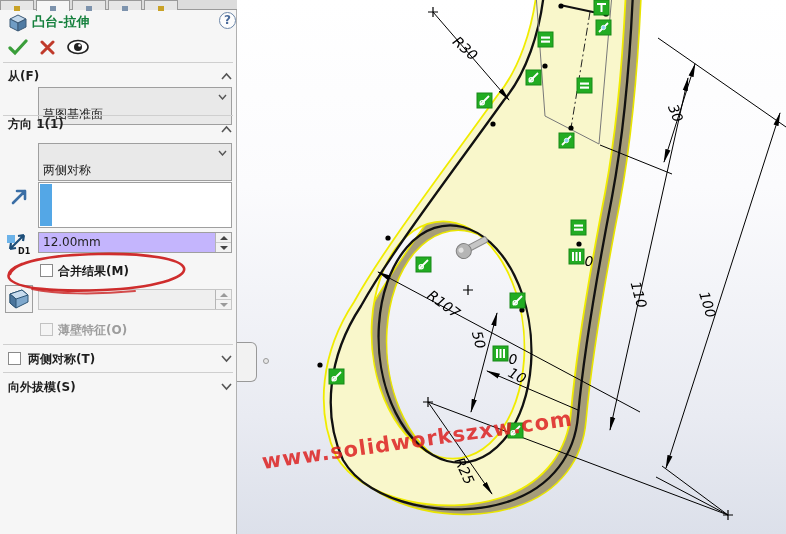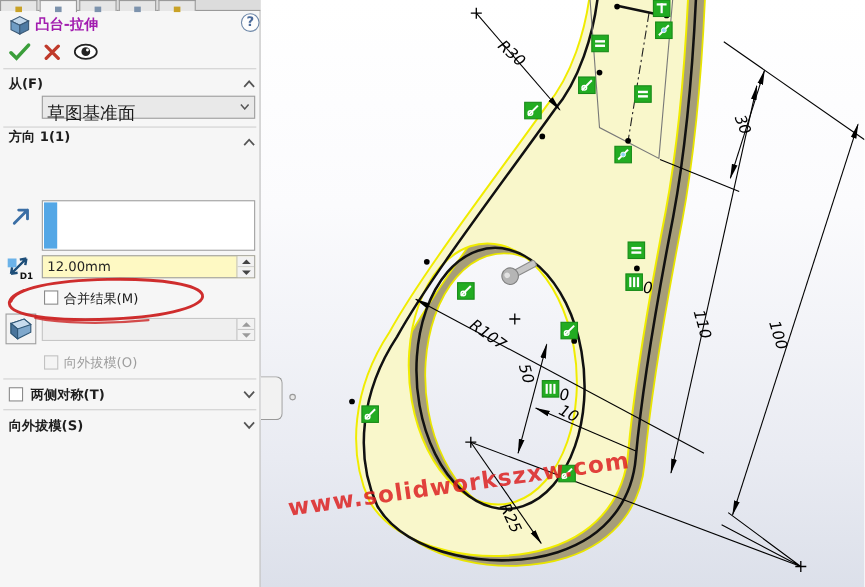--- a/index.html
+++ b/index.html
@@ -9,43 +9,43 @@
 
   
   #panel { position:absolute; left:0; top:0; width:237px; height:534px;
     background:#f6f6f6; border-right:1px solid #b0b0b0; }
   .tabbar { position:absolute; left:0; top:0; width:237px; height:10px; background:#dcdcdc; border-bottom:1px solid #9a9a9a; }
   .tab { position:absolute; top:0; height:10px; width:34px; background:#e6e6e6; border:1px solid #9a9a9a; border-bottom:none; }
   .tab.active { background:#f6f6f6; height:11px; }
   .tab .dot { position:absolute; left:13px; top:5px; width:6px; height:5px; background:#c9a227; }
   .tab .dot.blue { background:#7d93ad; }
 
-  .pm-title { position:absolute; left:32px; top:13px; font-size:13px; font-weight:bold; color:#a21caf; }
+  .pm-title { position:absolute; left:32px; top:13px; font-size:13px; font-weight:bold; color:#15803d; }
   .help-circle { position:absolute; left:219px; top:12px; width:17px; height:17px; border:1.5px solid #6d87a8;
     border-radius:50%; color:#4a6a9a; font-weight:bold; font-size:12px; text-align:center; line-height:15px; background:#fdfdfd; }
   .divider { position:absolute; left:3px; width:230px; border-top:1px solid #cfcfcf; }
   .sec-label { position:absolute; left:8px; font-weight:bold; font-size:12px; color:#1e1e1e; }
   .chev { position:absolute; left:220px; width:13px; height:9px; }
   .dropdown { position:absolute; left:38px; width:194px; height:21px; background:#e9e9e9;
-    border:1px solid #9f9f9f; padding:5px 4px; font-size:16px; color:#1a1a1a; }
+    border:1px solid #9f9f9f; padding:18px 4px; font-size:12px; color:#1a1a1a; }
   .dropdown .dd-chev { position:absolute; right:4px; top:6px; }
   .selbox { position:absolute; left:38px; top:182px; width:194px; height:46px; background:#fff; border:1px solid #9f9f9f; }
   .selbar { position:absolute; left:1px; top:1px; width:12px; height:42px; }
-  .spinbox { position:absolute; left:38px; width:194px; height:21px; background:#fef9c3; border:1px solid #9f9f9f;
+  .spinbox { position:absolute; left:38px; width:194px; height:21px; background:#c4b5fd; border:1px solid #9f9f9f;
     padding:2px 4px; font-size:12px; }
   .spinbox.disabled { background:#efefef; border-color:#c6c6c6; }
   .spinbtns { position:absolute; right:0; top:0; width:16px; height:19px; border-left:1px solid #b5b5b5; }
   .spinbtns div { height:9.5px; background:#f2f2f2; border-bottom:1px solid #c9c9c9; position:relative; }
   .spinbtns div:last-child { border-bottom:none; }
   .tri-up, .tri-dn { position:absolute; left:4px; width:0; height:0; border-left:4px solid transparent; border-right:4px solid transparent; }
   .tri-up { top:3px; border-bottom:4px solid #444; }
   .tri-dn { top:3px; border-top:4px solid #444; }
   .checkbox { position:absolute; width:13px; height:13px; background:#fff; border:1px solid #8a8a8a; }
   .checkbox.disabled { border-color:#c2c2c2; background:#f4f4f4; }
-  .cb-label { position:absolute; font-size:12px; color:#1a1a1a; }
+  .cb-label { position:absolute; font-size:12px; color:#1a1a1a;font-weight:bold; }
   .cb-label.dim { color:#9d9d9d; }
   .icon-btn { position:absolute; left:5px; width:28px; height:28px; background:#f3f3f3; border:1px solid #9f9f9f; }
   #red-circle { position:absolute; left:0; top:246px; pointer-events:none; }
   #splitter { position:absolute; left:237px; top:342px; width:20px; height:40px; background:#f2f2f2;
     border:1px solid #999; border-left:none; border-radius:0 6px 6px 0; }
   #splitter-dot { position:absolute; left:263px; top:358px; width:6px; height:6px; border:1px solid #999;
     border-radius:50%; background:#e8e8e8; }
 
   
   #viewport { position:absolute; left:237px; top:0; width:549px; height:534px;
@@ -112,20 +112,26 @@
         <polyline points="1,1 4.5,5 8,1" fill="none" stroke="#555" stroke-width="1.4"></polyline>
         </svg>
     </div>
 
     <div class="divider" style="top:115px"></div>
 
     <div class="sec-label" style="top:116px">方向 1(1)</div>
     <svg class="chev" style="top:125px" viewBox="0 0 13 9">
       <polyline points="2,7 6.5,2 11,7" fill="none" stroke="#555" stroke-width="1.6"></polyline>
     </svg>
+    <div class="dropdown" style="top:143px">
+      <span>两侧对称</span>
+      <svg class="dd-chev" width="9" height="6" viewBox="0 0 9 6">
+        <polyline points="1,1 4.5,5 8,1" fill="none" stroke="#555" stroke-width="1.4"></polyline>
+        </svg>
+    </div>
 
     <svg style="position:absolute;left:10px;top:186px" width="20" height="20" viewBox="0 0 20 20">
       <path d="M3,17 L15,5 M15,5 L15,13 M15,5 L7,5" stroke="#3a6ea5" stroke-width="2.6" fill="none" stroke-linecap="round"></path>
     </svg>
     <div class="selbox">
       <div class="selbar" id="selbar" style="background: rgb(84, 167, 230);"></div>
     </div>
 
     <svg style="position:absolute;left:5px;top:231px" width="28" height="24" viewBox="0 0 28 24">
       <path d="M5,18 L19,4 M5,18 l6,-1 M5,18 l1,-6 M19,4 l-6,1 M19,4 l-1,6" stroke="#1d4e79" stroke-width="2.2" fill="none"></path>
@@ -160,21 +166,21 @@
         <div>
             <span class="tri-up" style="border-bottom-color:#9a9a9a"></span>
           </div>
         <div>
             <span class="tri-dn" style="border-top-color:#9a9a9a"></span>
           </div>
       </div>
     </div>
 
     <div class="checkbox disabled" style="left:40px;top:323px"></div>
-    <div class="cb-label dim" style="left:58px;top:322px">向外拔模(O)</div>
+    <div class="cb-label dim" style="left:58px;top:322px">薄壁特征(O)</div>
 
     <div class="divider" style="top:344px"></div>
 
     <div class="checkbox" style="left:8px;top:352px"></div>
     <div class="sec-label" style="left:28px;top:351px">两侧对称(T)</div>
     <svg class="chev" style="top:354px" viewBox="0 0 13 9">
       <polyline points="2,2 6.5,7 11,2" fill="none" stroke="#555" stroke-width="1.6"></polyline>
     </svg>
 
     <div class="divider" style="top:372px"></div>

